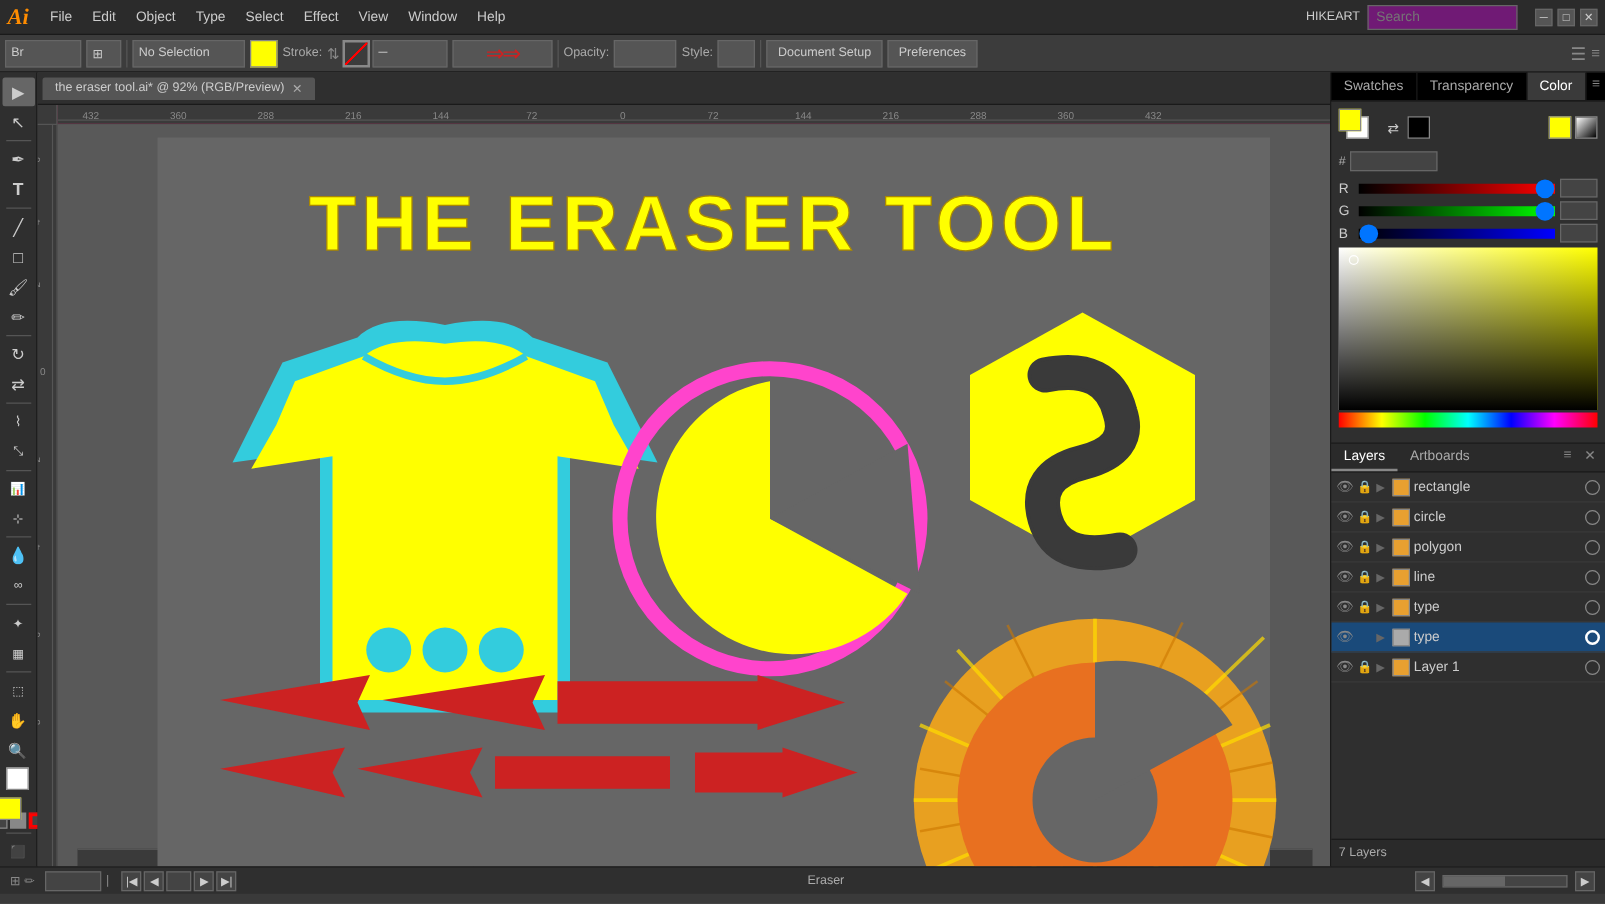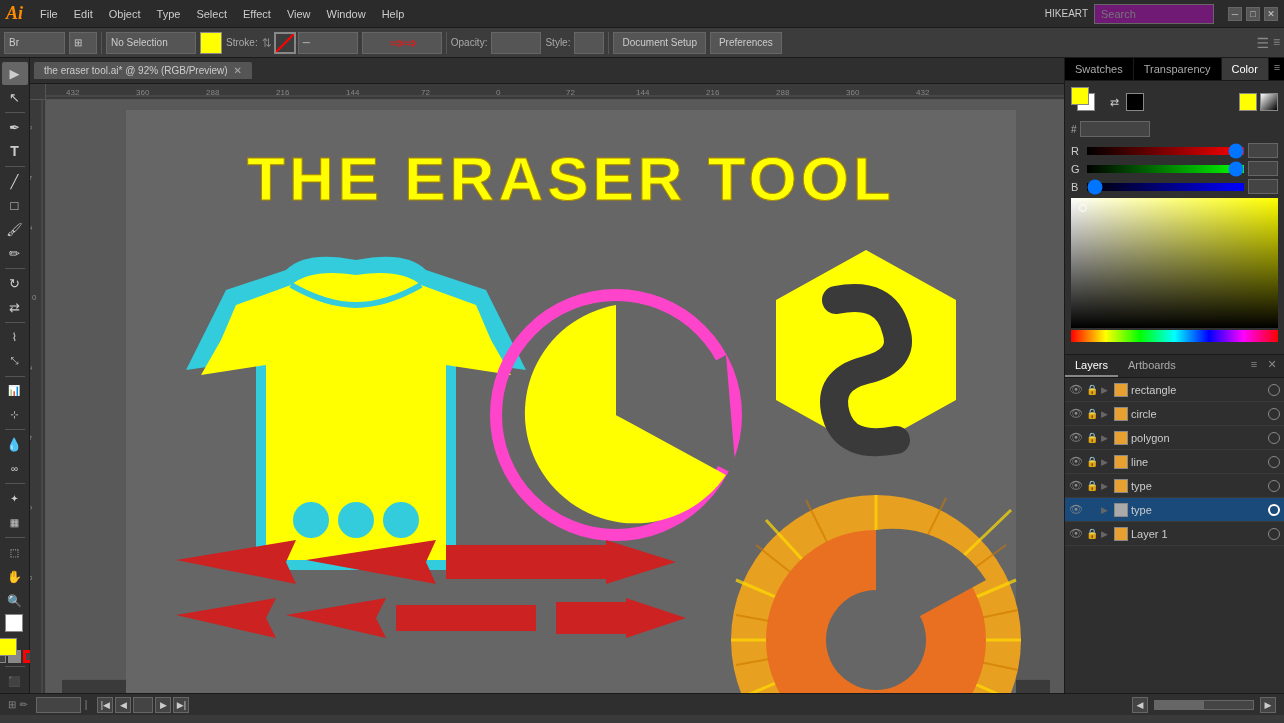--- a/index.html
+++ b/index.html
@@ -891,20 +891,23 @@
           <span class="layer-eye">👁</span>
           <span class="layer-lock">🔒</span>
           <span class="layer-arrow">▶</span>
           <div class="layer-swatch" style="background:#e8a030;"></div>
           <span class="layer-name">Layer 1</span>
           <div class="layer-circle"></div>
         </div>
 
       </div>
 
+      <div class="layers-footer">
+        <span>7 Layers</span>
+      </div>
     </div>
   </div>
 
 </div>
 
 <div id="status-bar">
   <div style="display:flex;align-items:center;gap:3px;">
     <span style="font-size:10px;color:#888;">⊞</span>
     <span style="font-size:10px;color:#888;">✏</span>
   </div>
@@ -912,20 +915,23 @@
     <input class="zoom-input" type="text" style="">
     <span style="color:#888;margin:0 2px;">|</span>
   </div>
   <div class="status-nav">
     <div class="nav-btn">|◀</div>
     <div class="nav-btn">◀</div>
     <input class="page-input" type="text" style="">
     <div class="nav-btn">▶</div>
     <div class="nav-btn">▶|</div>
   </div>
+  <div class="status-center">
+    <span>Eraser</span>
+  </div>
   <div class="status-right">
     <div class="nav-btn">◀</div>
     <div class="status-progress">
       <div class="status-progress-inner"></div>
     </div>
     <div class="nav-btn">▶</div>
   </div>
 </div>
 
 </body></html>

